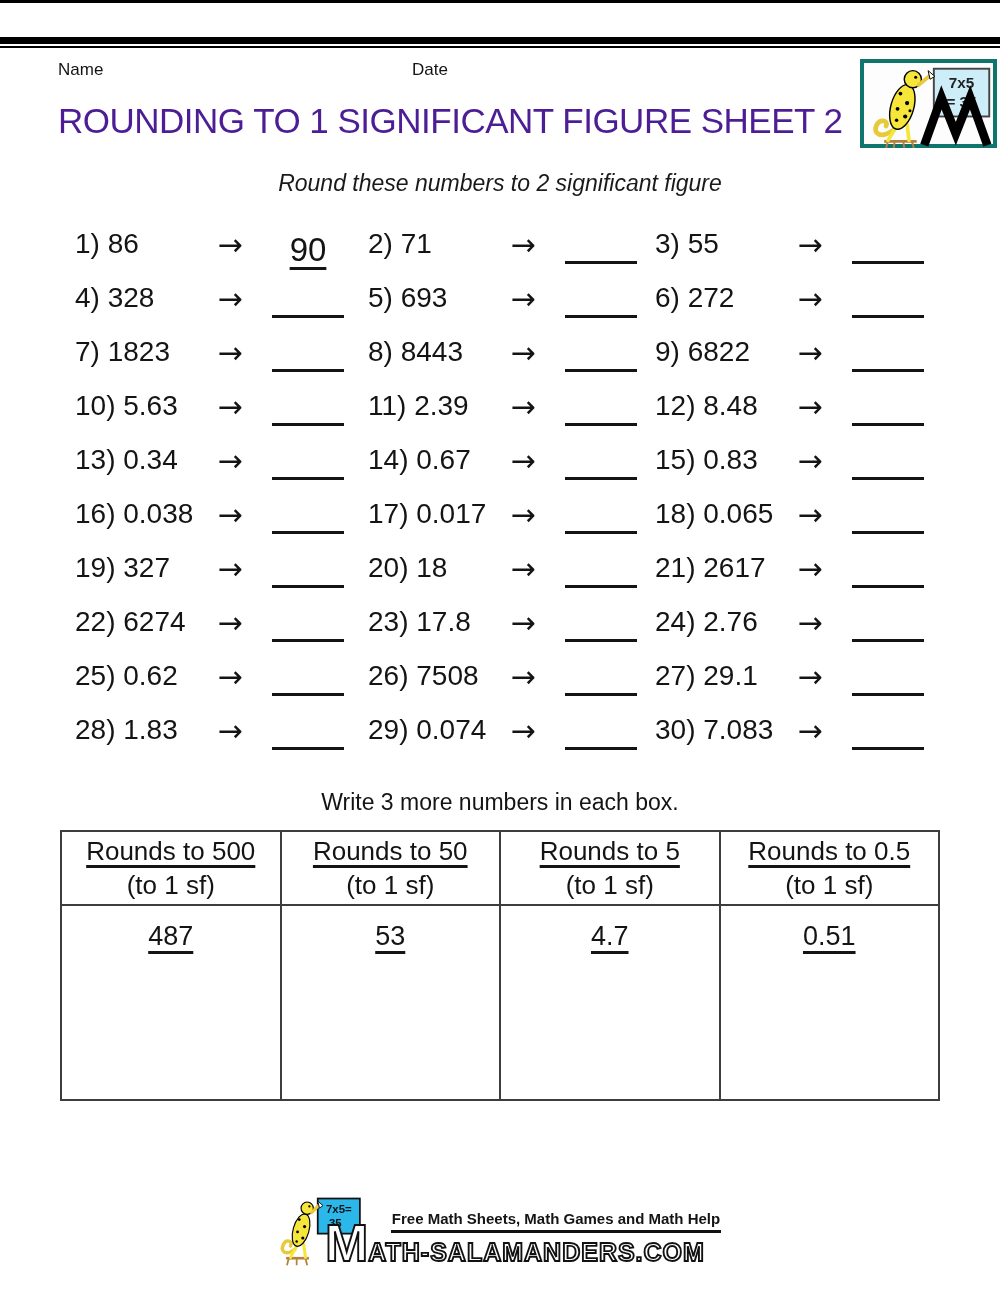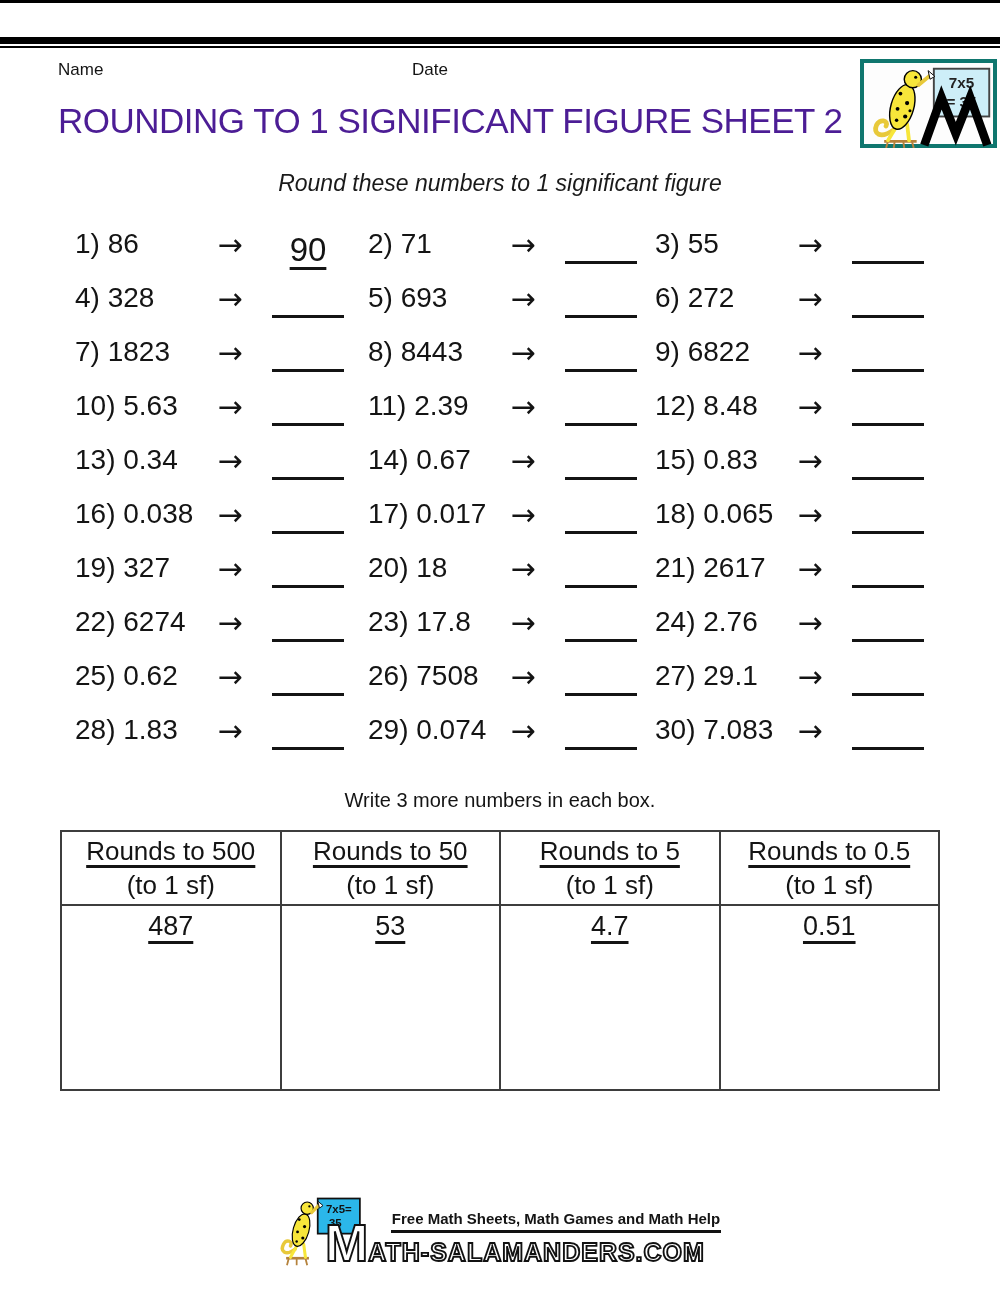--- a/index.html
+++ b/index.html
@@ -34,31 +34,31 @@
   .prob{display:flex;align-items:center;}
   .p-label{width:130px;font-size:28px;white-space:nowrap;}
   .p-arrow{width:50px;text-align:center;font-size:30px;font-family:"DejaVu Sans",sans-serif;}
   .p-blank{width:78px;margin-left:14px;display:flex;justify-content:center;align-items:flex-end;height:100%;}
   .blank-line{width:72px;height:0;border-bottom:3px solid #141414;margin-bottom:7px;}
   .answer{
     font-size:33px;margin-bottom:2px;
     text-decoration:underline;text-decoration-thickness:2.5px;text-underline-offset:6px;
   }
   .section2-title{
-    position:absolute;left:0;top:789px;width:1000px;text-align:center;font-size:20px;
+    position:absolute;left:0;top:789px;width:1000px;text-align:center;font-size:23px;
   }
   table.box-table{
     position:absolute;left:60px;top:830px;width:880px;
     border-collapse:collapse;table-layout:fixed;
   }
   table.box-table th,table.box-table td{
     border:2px solid #3d3d3d;text-align:center;font-weight:normal;padding:0;
   }
   table.box-table th{height:72px;font-size:26px;line-height:34px;vertical-align:middle;}
-  table.box-table td{height:178px;font-size:27px;vertical-align:top;padding-top:5px;}
+  table.box-table td{height:178px;font-size:27px;vertical-align:top;padding-top:15px;}
   .hdr-u{text-decoration:underline;text-decoration-thickness:2.5px;text-underline-offset:5px;}
   .example{text-decoration:underline;text-decoration-thickness:3px;text-underline-offset:6px;}
   .footer{
     position:absolute;left:0;top:1194px;width:1000px;
     display:flex;justify-content:center;align-items:center;
   }
   .f-col{margin-left:-6px;}
   .tagline{font-size:15px;font-weight:bold;width:330px;text-align:center;margin:16px 0 0 30px;}
   .f-rule{width:330px;height:3px;background:#111;margin:3px 0 0 30px;}
   .brand{display:flex;align-items:baseline;margin:-10px 0 0 -36px;white-space:nowrap;}
@@ -112,21 +112,21 @@
       <circle cx="44" cy="42" r="2.2" fill="#000"></circle>
       <circle cx="34" cy="48" r="2" fill="#000"></circle>
       <circle cx="42" cy="56" r="2.2" fill="#000"></circle>
       <circle cx="33" cy="60" r="1.8" fill="#000"></circle>
       <circle cx="47" cy="50" r="1.6" fill="#000"></circle>
     </g>
   </svg>
 </div>
 
 <div class="page-title">ROUNDING TO 1 SIGNIFICANT FIGURE SHEET 2</div>
-<div class="instruction">Round these numbers to 1 significant figure</div>
+<div class="instruction">Round these numbers to 2 significant figure</div>
 
 <div class="problems">
     <div class="prob">
       <span class="p-label">1) 86</span>
       <span class="p-arrow">→</span>
       <span class="p-blank">
         <span class="answer">90</span>
       </span>
     </div>
     <div class="prob">

